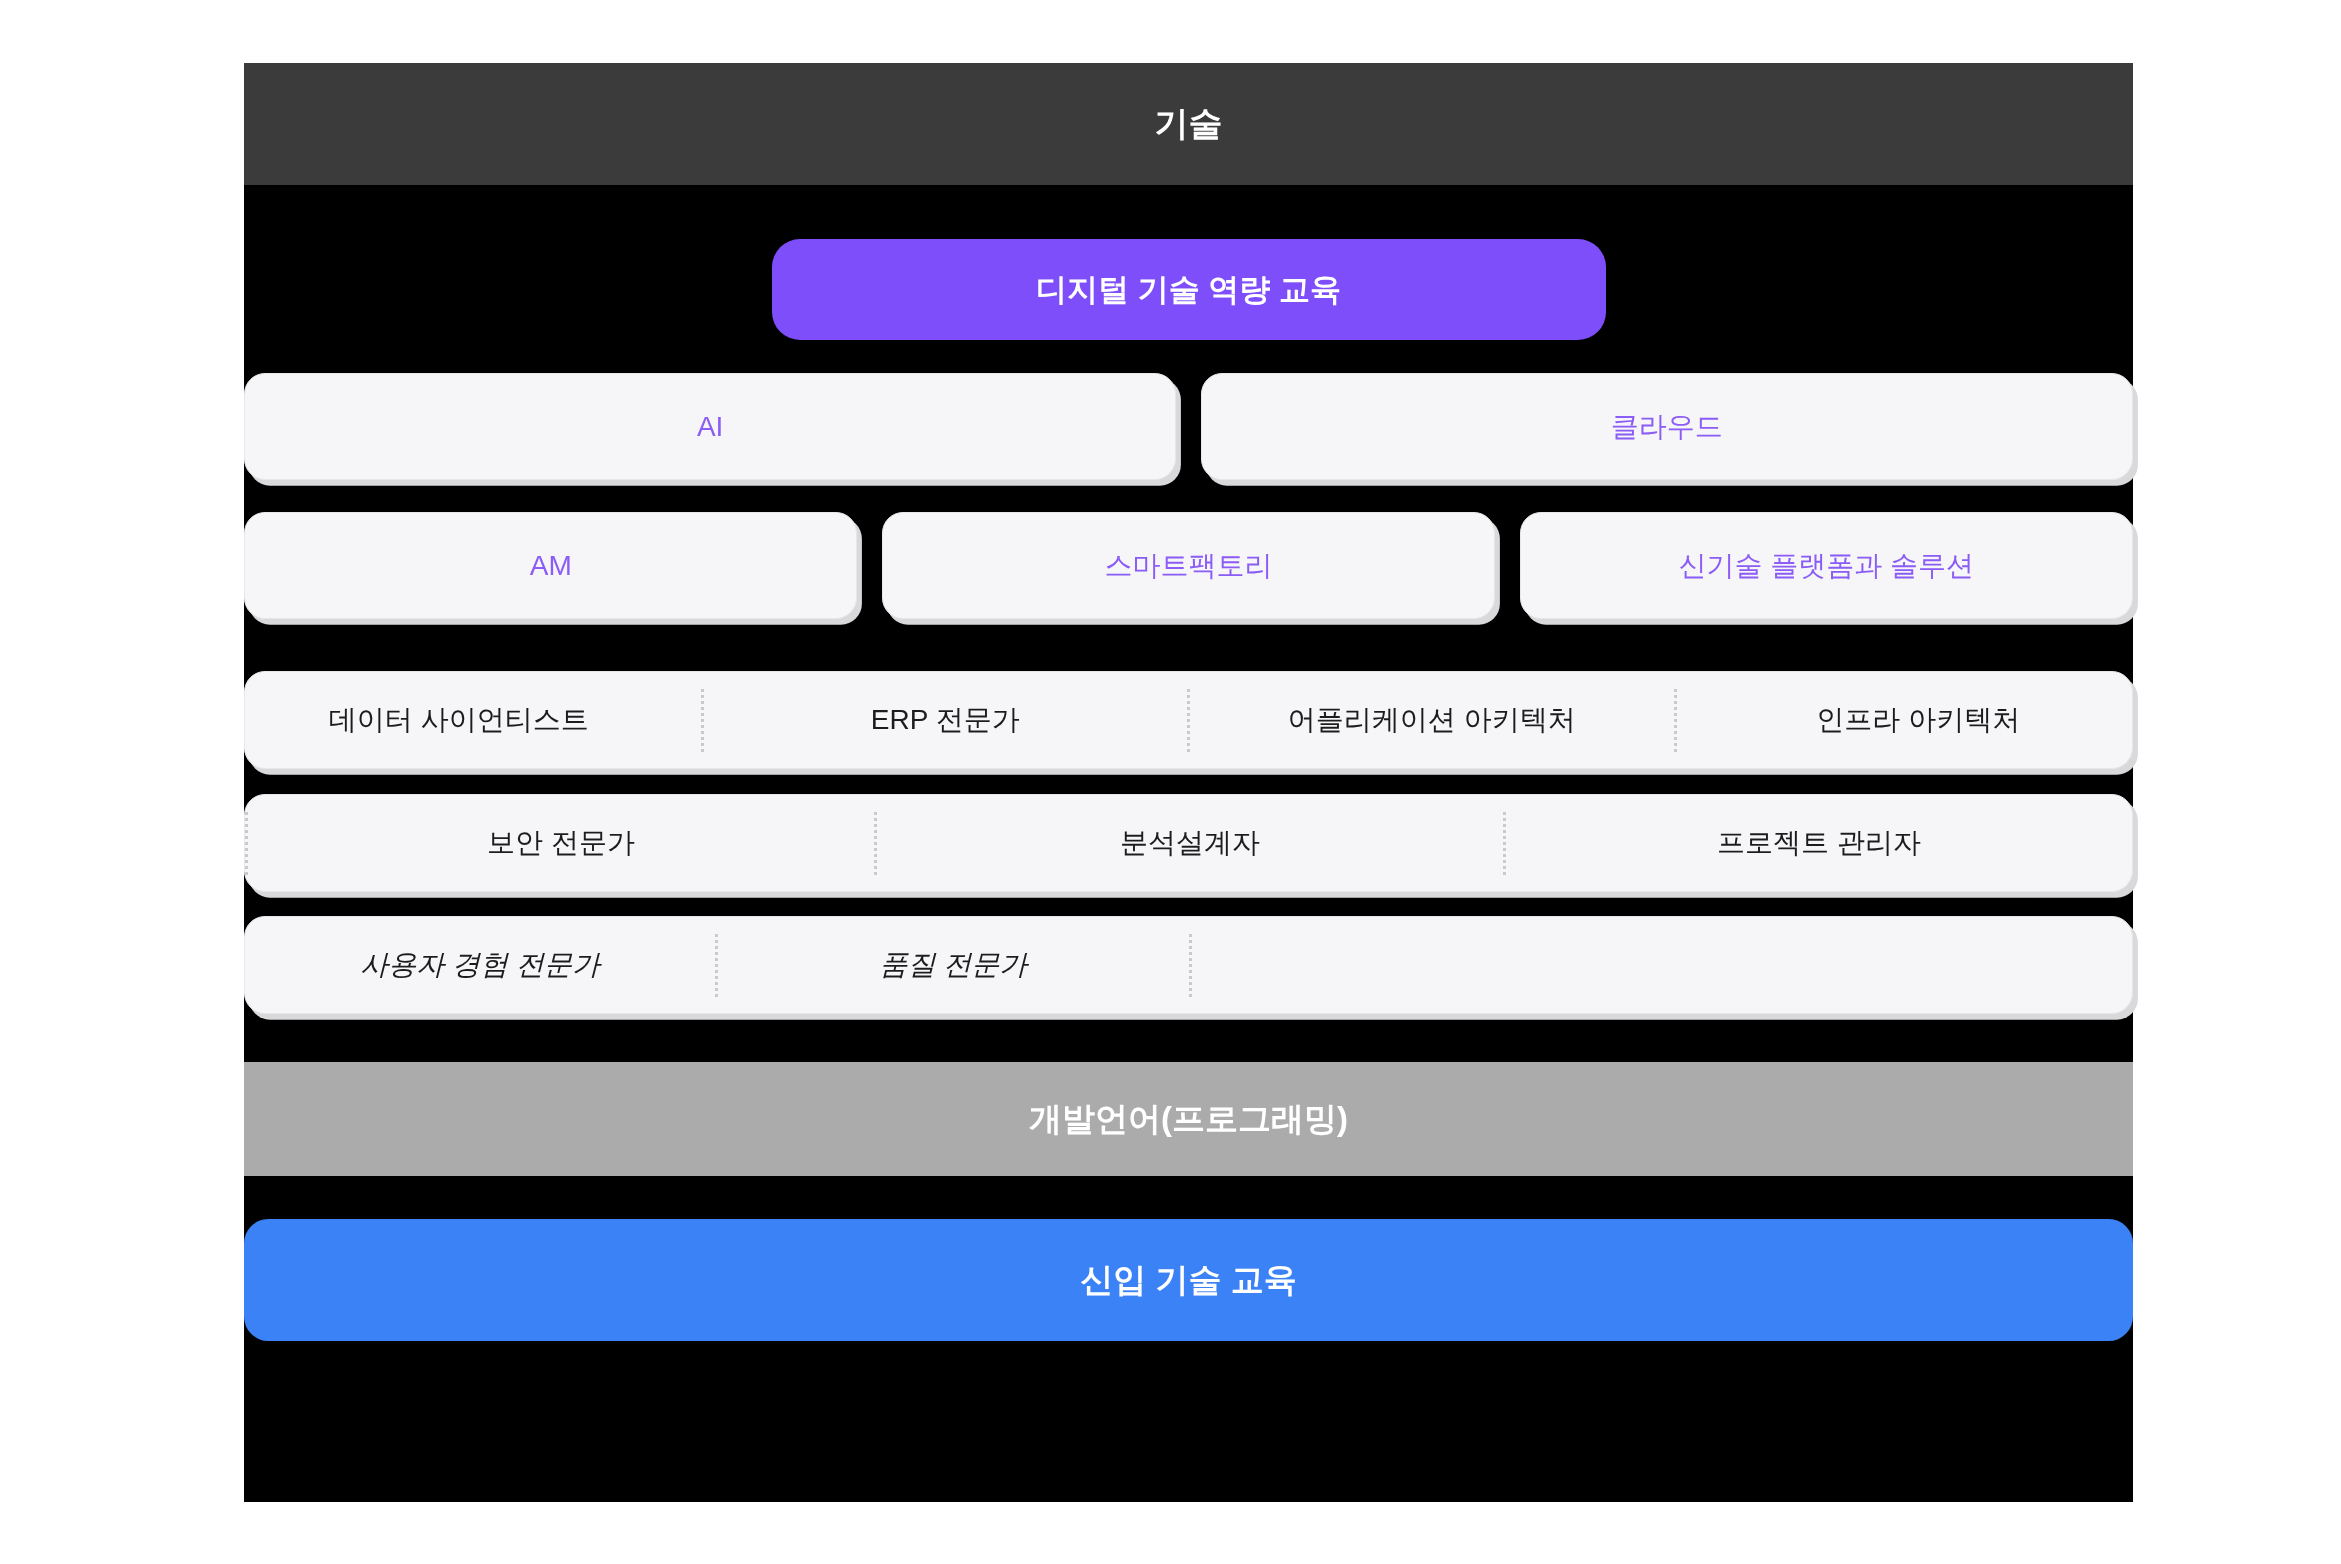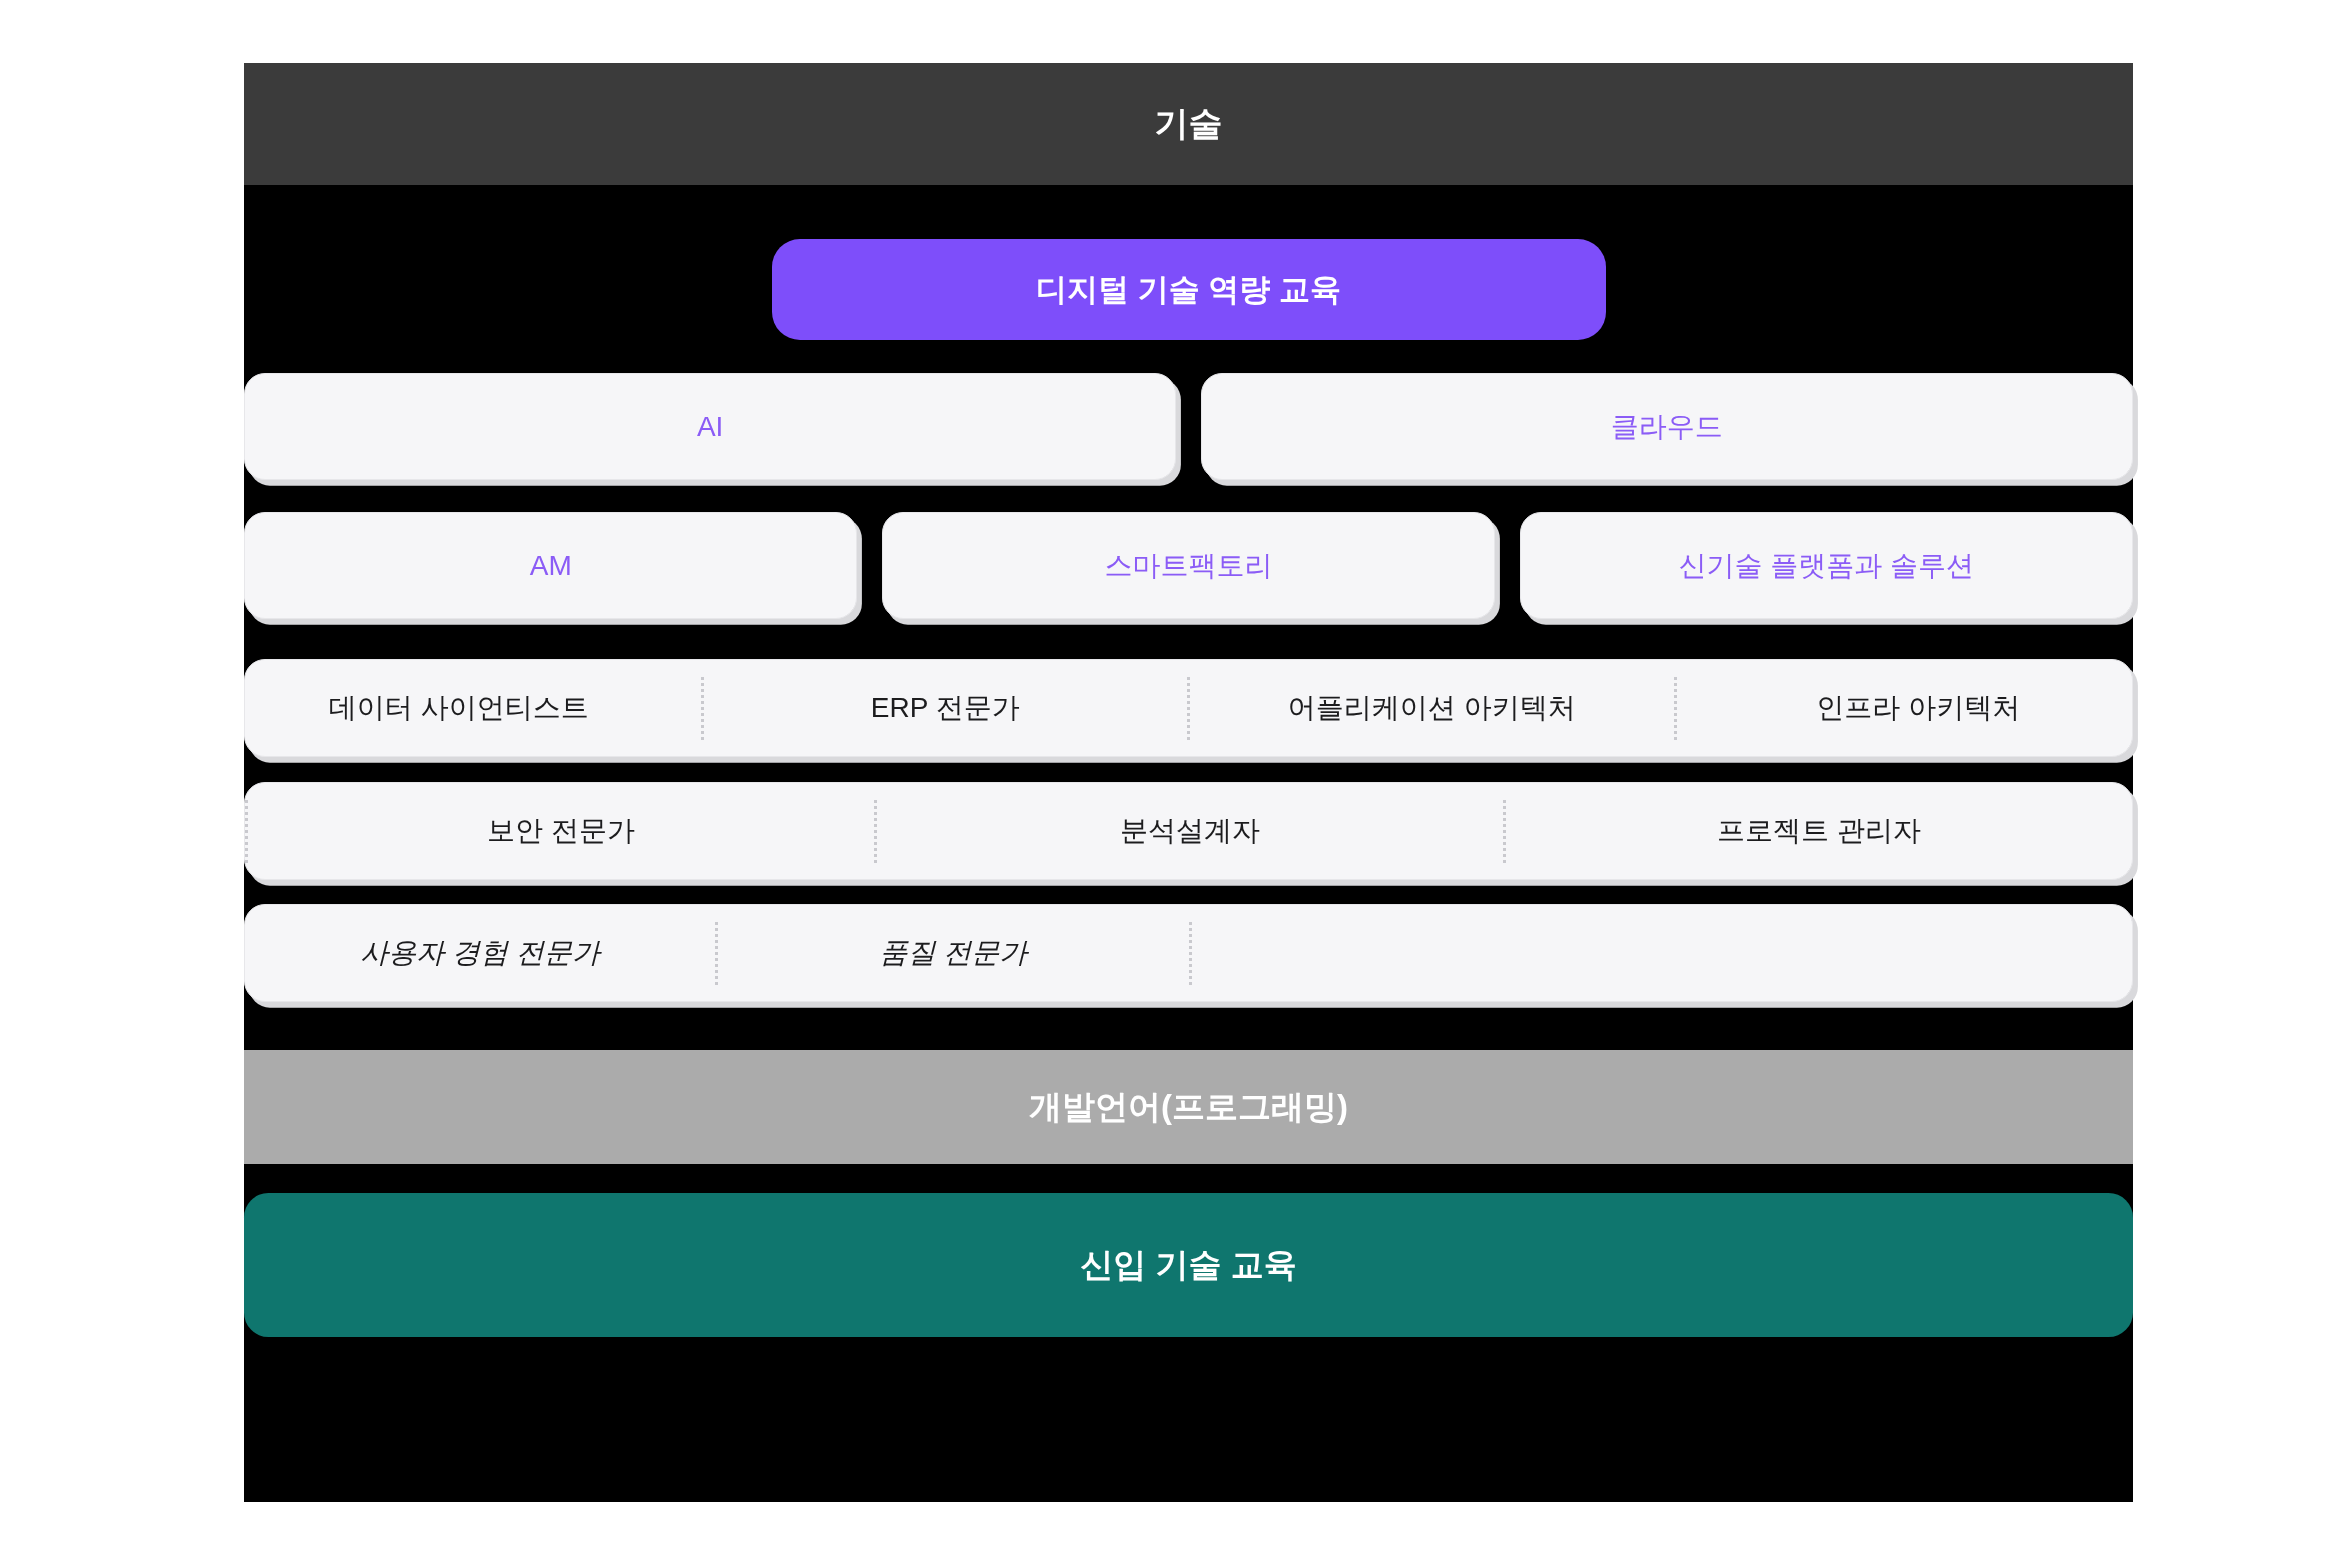--- a/index.html
+++ b/index.html
@@ -31,31 +31,31 @@
     border:1.6px solid #E7E7EA; border-radius:21px; box-sizing:border-box;
     box-shadow:4.9px 5.7px 0 #D9D9DC;
     display:flex; align-items:center; justify-content:center;
     font-size:28px; color:#8b5cf6;
   }
   .base-row {
     display:flex; align-items:center; margin-top:25px; height:98px;
     background:#F6F6F8; border:1.6px solid #E7E7EA; border-radius:21px;
     box-sizing:border-box; box-shadow:4.9px 5.7px 0 #D9D9DC;
   }
-  .base-row.first { margin-top:40px;gap:28px; }
+  .base-row.first { margin-top:52px;gap:28px; }
   .base-row.third { margin-top:24.4px;font-style:italic; }
   .cell { flex:1; text-align:center; font-size:28px; color:#1C1C1E; }
   .vdiv { width:0; border-left:3.3px dotted #C9C9CE; height:63px; }
   .gray-bar {
     margin-top:48px; height:114px; background:#ABABAB; color:#ffffff;
     font-weight:bold; font-size:33px;
     display:flex; align-items:center; justify-content:center;
   }
   .bottom-pill {
-    margin-top:29px; height:144px; background:#0f766e; border-radius:24.4px;
+    margin-top:43px; height:122px; background:#3b82f6; border-radius:24.4px;
     color:#ffffff; font-weight:bold; font-size:33px;
     display:flex; align-items:center; justify-content:center;
   }
 </style>
 </head>
 <body>
 
 <div class="panel">
 
   <div class="header">

